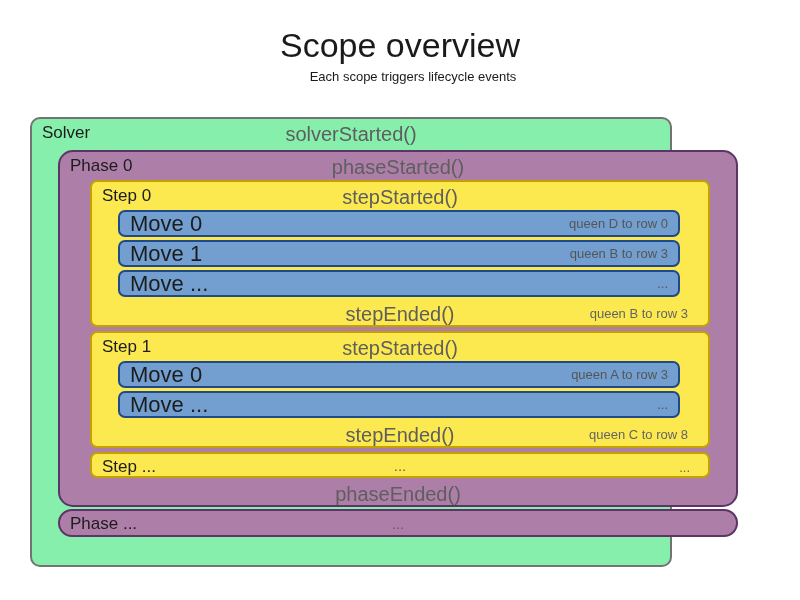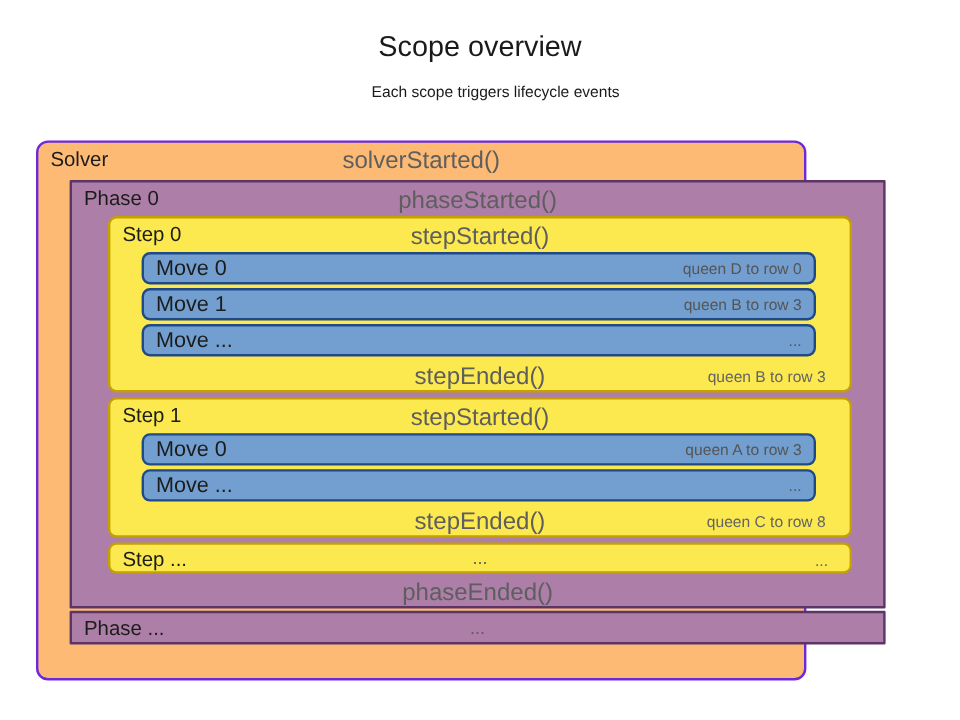--- a/index.html
+++ b/index.html
@@ -5,34 +5,34 @@
   html, body { margin: 0; padding: 0; }
   body {
     width: 800px; height: 600px;
     background: #ffffff;
     font-family: "Liberation Sans", sans-serif;
     position: relative;
     overflow: hidden;
   }
   .title {
     position: absolute; top: 26px; left: 0; width: 800px;
-    text-align: center; font-size: 24px; color: #1a1a1a;
+    text-align: center; font-size: 34px; color: #1a1a1a;
   }
   .subtitle {
     position: absolute; top: 69px; left: 13px; width: 800px;
     text-align: center; font-size: 13px; color: #1a1a1a;
   }
   .box { position: absolute; box-sizing: border-box; }
 
   .solver-box {
     left: 30px; top: 117px; width: 642px; height: 450px;
-    background: #fdba74; border: 2px solid #6d28d9; border-radius: 10px;
+    background: #86efac; border: 2px solid #737373; border-radius: 10px;
   }
   .phase-box {
-    background: #ad7fa8; border: 2px solid #5c3566; border-radius: 1px;
+    background: #ad7fa8; border: 2px solid #5c3566; border-radius: 15px;
   }
   .phase-main { left: 26px; top: 31px; width: 680px; height: 357px; }
   .phase-more { left: 26px; top: 390px; width: 680px; height: 28px; }
   .step-box {
     background: #fce94f; border: 2px solid #c4a000; border-radius: 7px; padding-left: 20px;
   }
   .step-0 { left: 30px; top: 28px; width: 620px; height: 147px; }
   .step-1 { left: 30px; top: 179px; width: 620px; height: 117px; }
   .step-more { left: 30px; top: 300px; width: 620px; height: 26px; }
   .move-box {
@@ -49,21 +49,21 @@
   .evt {
     position: absolute; left: 0; right: 0; top: 0; text-align: center;
     font-size: 20px; color: #5e5e5e; white-space: nowrap;
   }
   .footer-line { position: absolute; bottom: 4px; left: 0; right: 0; height: 19px; }
   .footer-line .evt { top: 1px; }
   .ann {
     position: absolute; right: 20px; top: 4px;
     font-size: 13px; color: #646464; white-space: nowrap;
   }
-  .move-box .mlbl { margin-left: 10px; font-size: 18px; color: #1c1c1c; }
+  .move-box .mlbl { margin-left: 10px; font-size: 22px; color: #1c1c1c; }
   .move-box .mann { margin-left: auto; margin-right: 10px; font-size: 13px; color: #555555; }
   .row-lbl { position: absolute; left: 10px; top: 3px; font-size: 17px; color: #1c1c1c; }
   .row-center {
     position: absolute; left: 0; right: 0; top: 3px; text-align: center;
     font-size: 15px; color: #5e5e5e;
   }
   .row-right { position: absolute; right: 18px; top: 6px; font-size: 13px; color: #646464; }
 </style>
 </head>
 <body>

